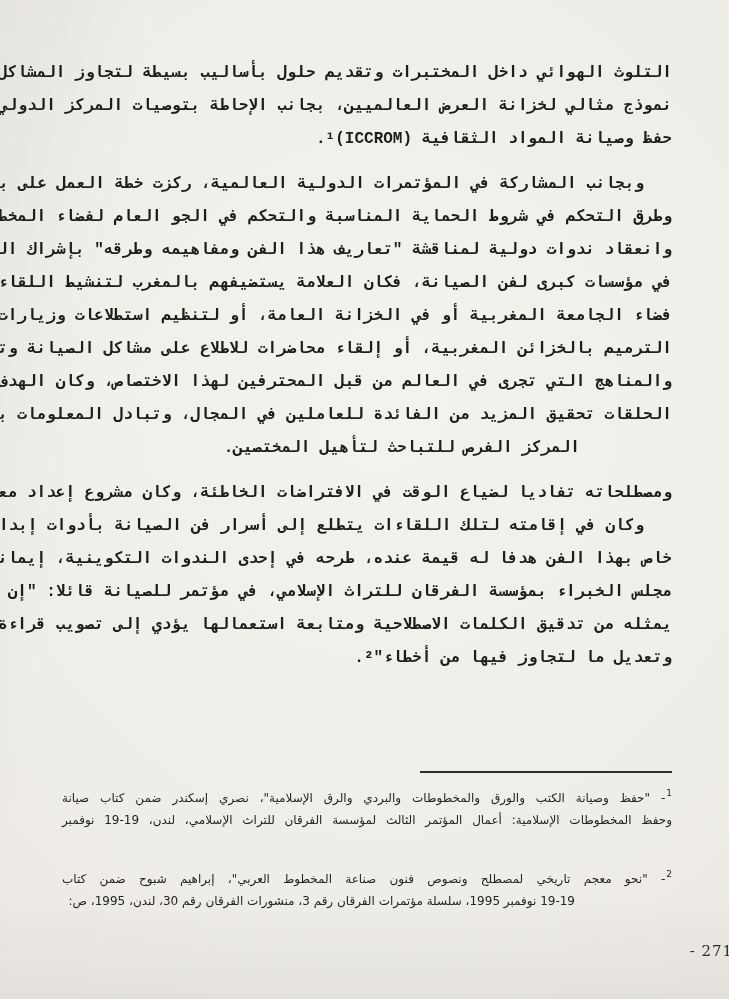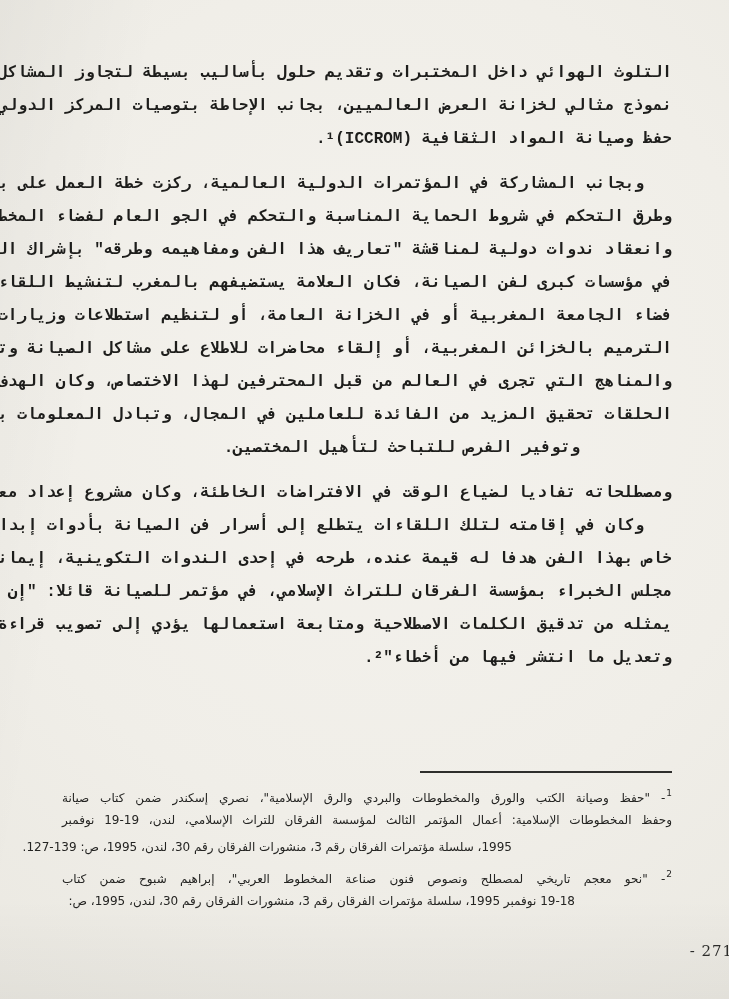--- a/index.html
+++ b/index.html
@@ -101,42 +101,41 @@
 
     <div class="para">
       <div class="bl ind">وبجانب المشاركة في المؤتمرات الدولية العالمية، ركزت خطة العمل على برمجة أنشطة</div>
       <div class="bl">وطرق التحكم في شروط الحماية المناسبة والتحكم في الجو العام لفضاء المخطوط،</div>
       <div class="bl">وانعقاد ندوات دولية لمناقشة "تعاريف هذا الفن ومفاهيمه وطرقه" بإشراك الخبراء العالميين</div>
       <div class="bl">في مؤسسات كبرى لفن الصيانة، فكان العلامة يستضيفهم بالمغرب لتنشيط اللقاءات في</div>
       <div class="bl">فضاء الجامعة المغربية أو في الخزانة العامة، أو لتنظيم استطلاعات وزيارات أعمال قسم</div>
       <div class="bl">الترميم بالخزائن المغربية، أو إلقاء محاضرات للاطلاع على مشاكل الصيانة وتعرف البحوث</div>
       <div class="bl">والمناهج التي تجرى في العالم من قبل المحترفين لهذا الاختصاص، وكان الهدف من تلك</div>
       <div class="bl">الحلقات تحقيق المزيد من الفائدة للعاملين في المجال، وتبادل المعلومات بين المتخصصين</div>
-      <div class="bl bl-last pr92">وتوفير الفرص للتباحث لتأهيل المختصين.</div>
+      <div class="bl bl-last pr92">المركز الفرص للتباحث لتأهيل المختصين.</div>
     </div>
 
     <div class="para">
       <div class="bl">ومصطلحاته تفاديا لضياع الوقت في الافتراضات الخاطئة، وكان مشروع إعداد معجم</div>
       <div class="bl ind">وكان في إقامته لتلك اللقاءات يتطلع إلى أسرار فن الصيانة بأدوات إبداعه وبلغته</div>
       <div class="bl">خاص بهذا الفن هدفا له قيمة عنده، طرحه في إحدى الندوات التكوينية، إيمانا منه</div>
       <div class="bl">مجلس الخبراء بمؤسسة الفرقان للتراث الإسلامي، في مؤتمر للصيانة قائلا: "إن المعجم بما</div>
       <div class="bl">يمثله من تدقيق الكلمات الاصطلاحية ومتابعة استعمالها يؤدي إلى تصويب قراءة النصوص</div>
-      <div class="bl bl-last">وتعديل ما انتشر فيها من أخطاء"².</div>
+      <div class="bl bl-last">وتعديل ما لتجاوز فيها من أخطاء"².</div>
     </div>
 
   </div>
 
   <div class="fn-sep"></div>
 
   <div class="footnotes fn1">
     <div class="fnl"><span class="fn-marker">1</span><span>- "حفظ وصيانة الكتب والورق والمخطوطات والبردي والرق الإسلامية"، نصري إسكندر ضمن كتاب صيانة</span></div>
     <div class="fnl">وحفظ المخطوطات الإسلامية: أعمال المؤتمر الثالث لمؤسسة الفرقان للتراث الإسلامي، لندن، 19-19 نوفمبر</div>
-    <div class="fnl fnl-last pr160">1995، سلسلة مؤتمرات الفرقان رقم 3، منشورات الفرقان رقم 30، لندن، 1995، ص: 139-127.</div>
   </div>
 
   <div class="footnotes fn2">
     <div class="fnl"><span class="fn-marker">2</span><span>- "نحو معجم تاريخي لمصطلح ونصوص فنون صناعة المخطوط العربي"، إبراهيم شبوح ضمن كتاب</span></div>
-    <div class="fnl fnl-last pr97">19-18 نوفمبر 1995، سلسلة مؤتمرات الفرقان رقم 3، منشورات الفرقان رقم 30، لندن، 1995، ص:</div>
+    <div class="fnl fnl-last pr97">19-19 نوفمبر 1995، سلسلة مؤتمرات الفرقان رقم 3، منشورات الفرقان رقم 30، لندن، 1995، ص:</div>
   </div>
 
   <div class="page-number">- 271 -</div>
 
 </div>
 
 </body></html>

